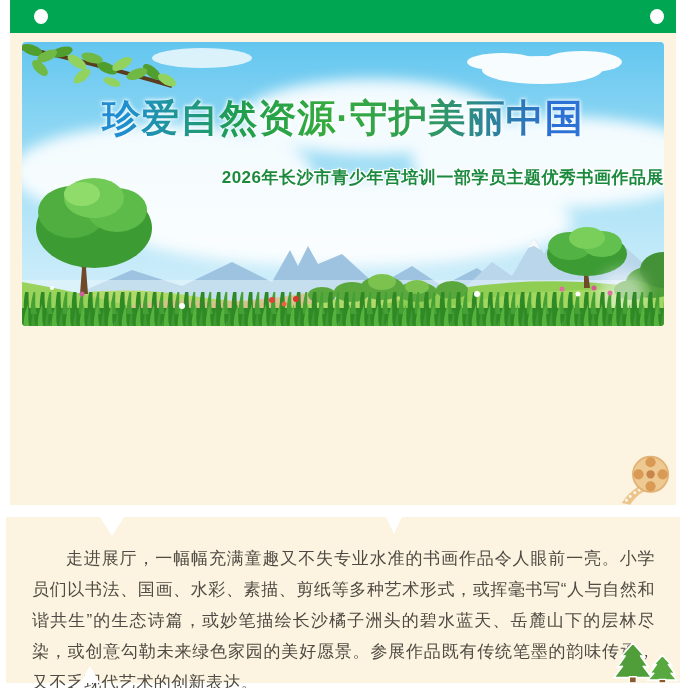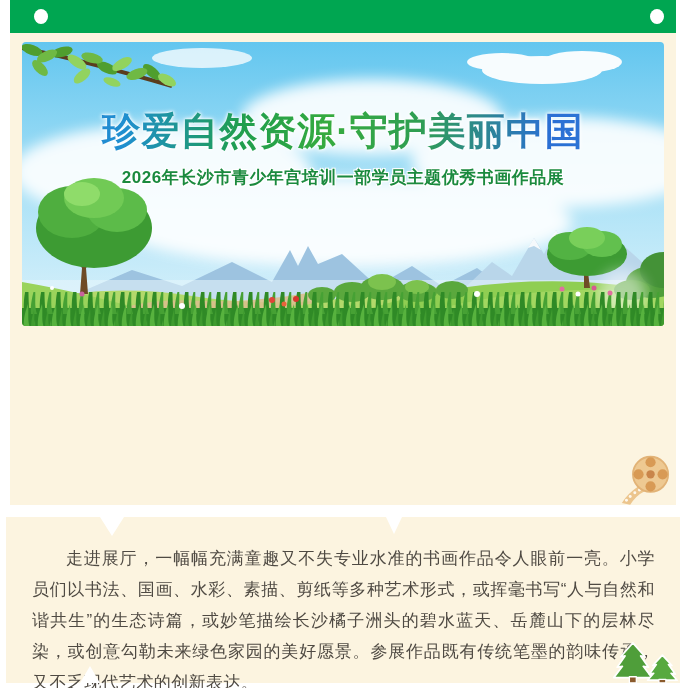--- a/index.html
+++ b/index.html
@@ -13,26 +13,26 @@
   .header-dot.right{left:640px;}
 
   
   .card{position:absolute;background:#fcf4e0;}
   .card1{left:10px;top:33px;width:666px;height:472px;}
   .card2{left:6px;top:517px;width:674px;height:166px;}
 
   
   .banner{position:absolute;left:12px;top:9px;width:642px;height:284px;border-radius:4px;overflow:hidden;}
   .banner svg.landscape{position:absolute;left:0;top:0;}
-  .banner-title{position:absolute;left:0;top:64px;width:100%;text-align:center;
+  .banner-title{position:absolute;left:0;top:51px;width:100%;text-align:center;
       font-size:38px;font-weight:bold;letter-spacing:1px;line-height:50px;
       background:linear-gradient(93deg,#2b7fd8 0%,#1f8fd0 16%,#1f9e4e 34%,#36ab3f 48%,#2f9e53 62%,#2b6fd4 82%,#2f7fd8 100%);
       -webkit-background-clip:text;background-clip:text;color:transparent;
       filter:drop-shadow(0 0 1px #ffffff) drop-shadow(0 0 2px rgba(255,255,255,.9));}
-  .banner-subtitle{position:absolute;left:0;top:124px;width:100%;text-align:center;
+  .banner-subtitle{position:absolute;left:0;top:124px;width:100%;text-align:right;
       font-size:17px;font-weight:bold;color:#1b8a3e;letter-spacing:0.5px;
       text-shadow:1px 1px 0 #fff,-1px -1px 0 #fff,1px -1px 0 #fff,-1px 1px 0 #fff,0 2px 2px rgba(255,255,255,.8);}
 
   
   .para{font-size:17px;line-height:31px;color:#4f4a43;text-align:justify;
         text-indent:2em;letter-spacing:0.4px;}
   .para.p1{margin:12px 21px 0 22px;}
   .para.p2{margin:0;padding:26px 25px 0 26px;}
 
   

